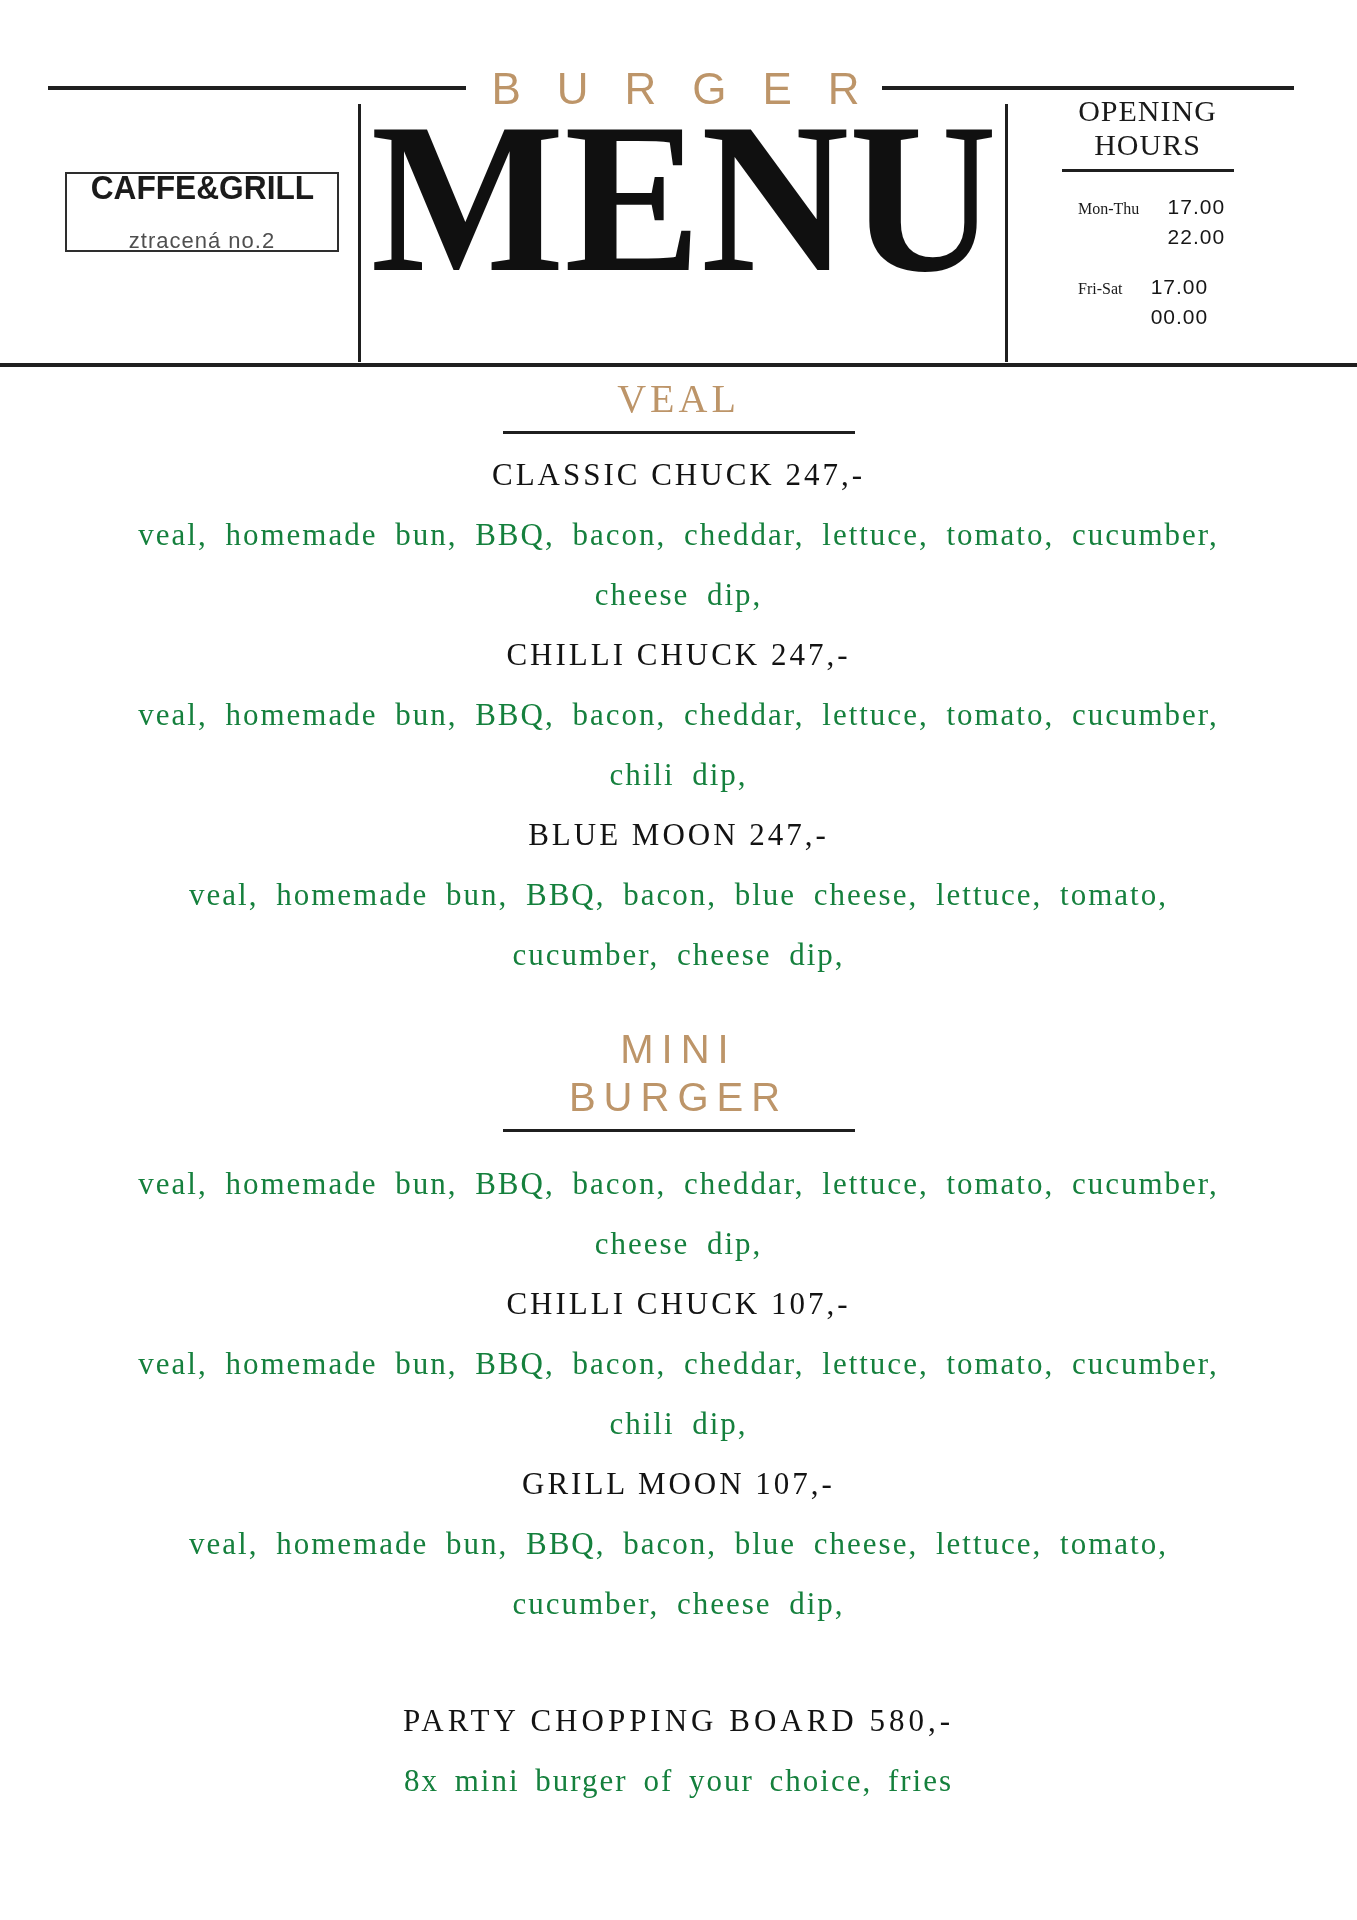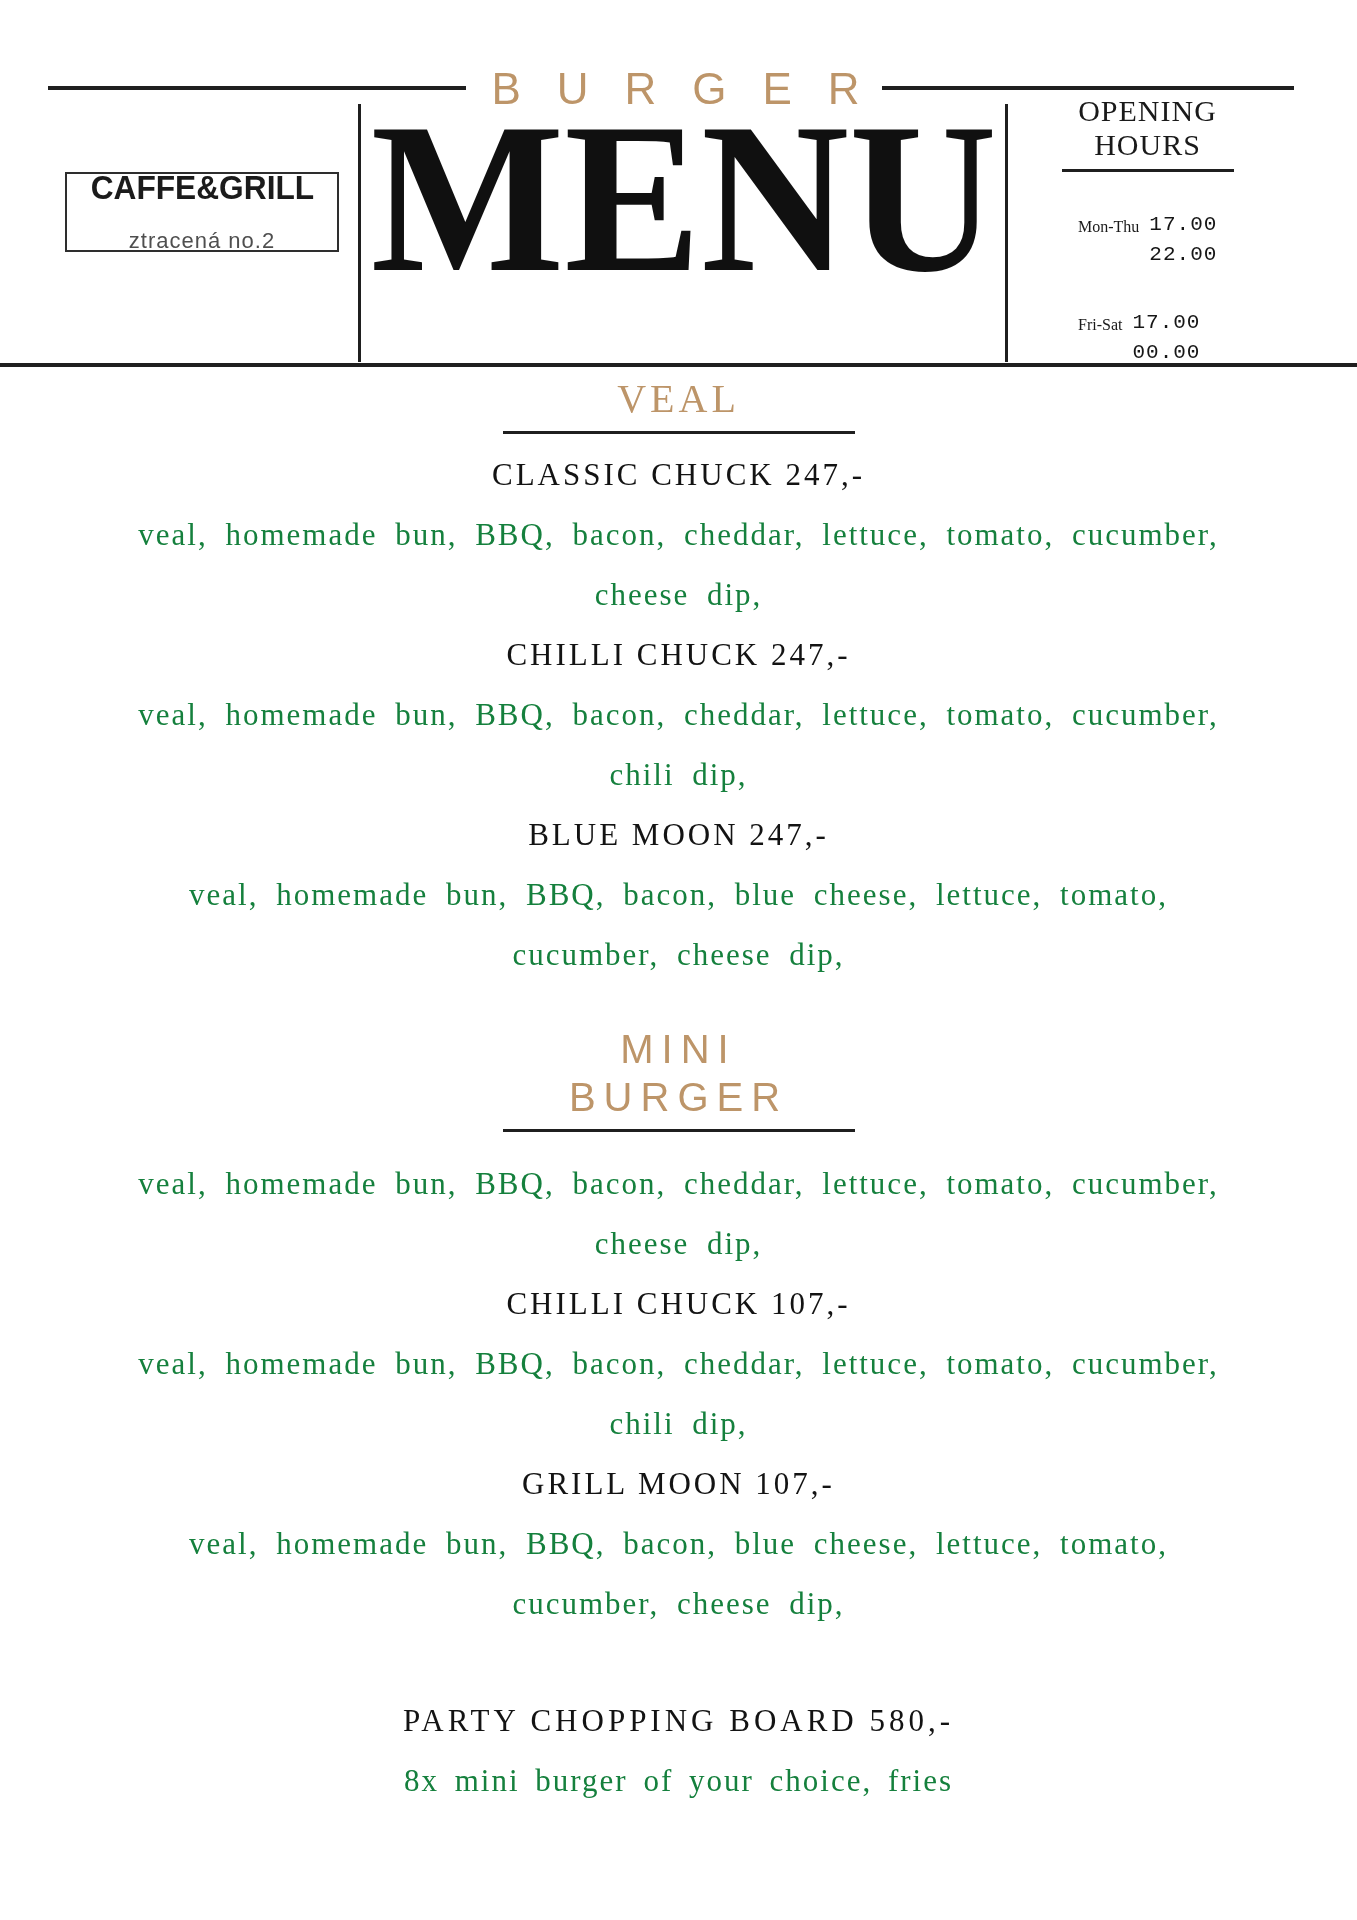--- a/index.html
+++ b/index.html
@@ -27,24 +27,24 @@
   #overtitle{position:absolute;left:50%;top:66px;transform:translateX(-50%);
     font-family:"Liberation Sans","DejaVu Sans",sans-serif;color:var(--gold,#bd9569);
     font-size:44px;line-height:46px;letter-spacing:36px;padding-left:30px;white-space:nowrap;}
   #big-title{position:absolute;left:360px;top:96px;width:648px;text-align:center;
     font-size:205px;line-height:196px;font-weight:bold;letter-spacing:0px;color:#101010;
     transform:scaleY(1.04);transform-origin:top center;white-space:nowrap;}
 
   #opening{position:absolute;left:1040px;top:94px;width:215px;text-align:center;}
   .opening-heading{font-size:30px;line-height:34px;letter-spacing:1px;color:#1a1a1a;}
   #opening-underline{width:172px;height:3px;background:var(--line,#1f1f1f);margin:7px auto 0;}
-  .hours-row{display:flex;justify-content:flex-start;text-align:left;margin-top:38px;padding-left:38px;}
+  .hours-row{display:flex;justify-content:flex-start;text-align:left;margin-top:20px;padding-left:38px;gap:16px;}
   .hours-row .days{font-size:16px;line-height:20px;padding-top:7px;color:#1a1a1a;white-space:nowrap;}
   .hours-row .times{margin-left:10px;display:flex;flex-direction:column;align-items:center;min-width:62px;
-    font-family:Liberation Mono, monospace;font-size:21px;line-height:30px;color:#161616;letter-spacing:1px;}
+    font-family:Liberation Sans, sans-serif;font-size:21px;line-height:30px;color:#161616;letter-spacing:1px;}
   #hours-rows{margin-top:8px;}
 
   
   #menu-body{position:absolute;left:0;top:367px;width:1357px;text-align:center;}
   .section-heading{color:var(--gold,#bd9569);font-family:Liberation Serif, serif;}
   .menu-section.serif .section-heading{font-size:40px;line-height:44px;letter-spacing:4px;margin-top:10px;font-weight:normal;}
   .menu-section.sans .section-heading{font-family:"Liberation Sans","DejaVu Sans",sans-serif;
     font-size:40px;line-height:48px;letter-spacing:8px;margin-top:40px;}
   .heading-underline{width:352px;height:3px;background:var(--line,#1f1f1f);margin:10px auto 0;}
   .menu-section.sans .heading-underline{margin-top:8px;}

